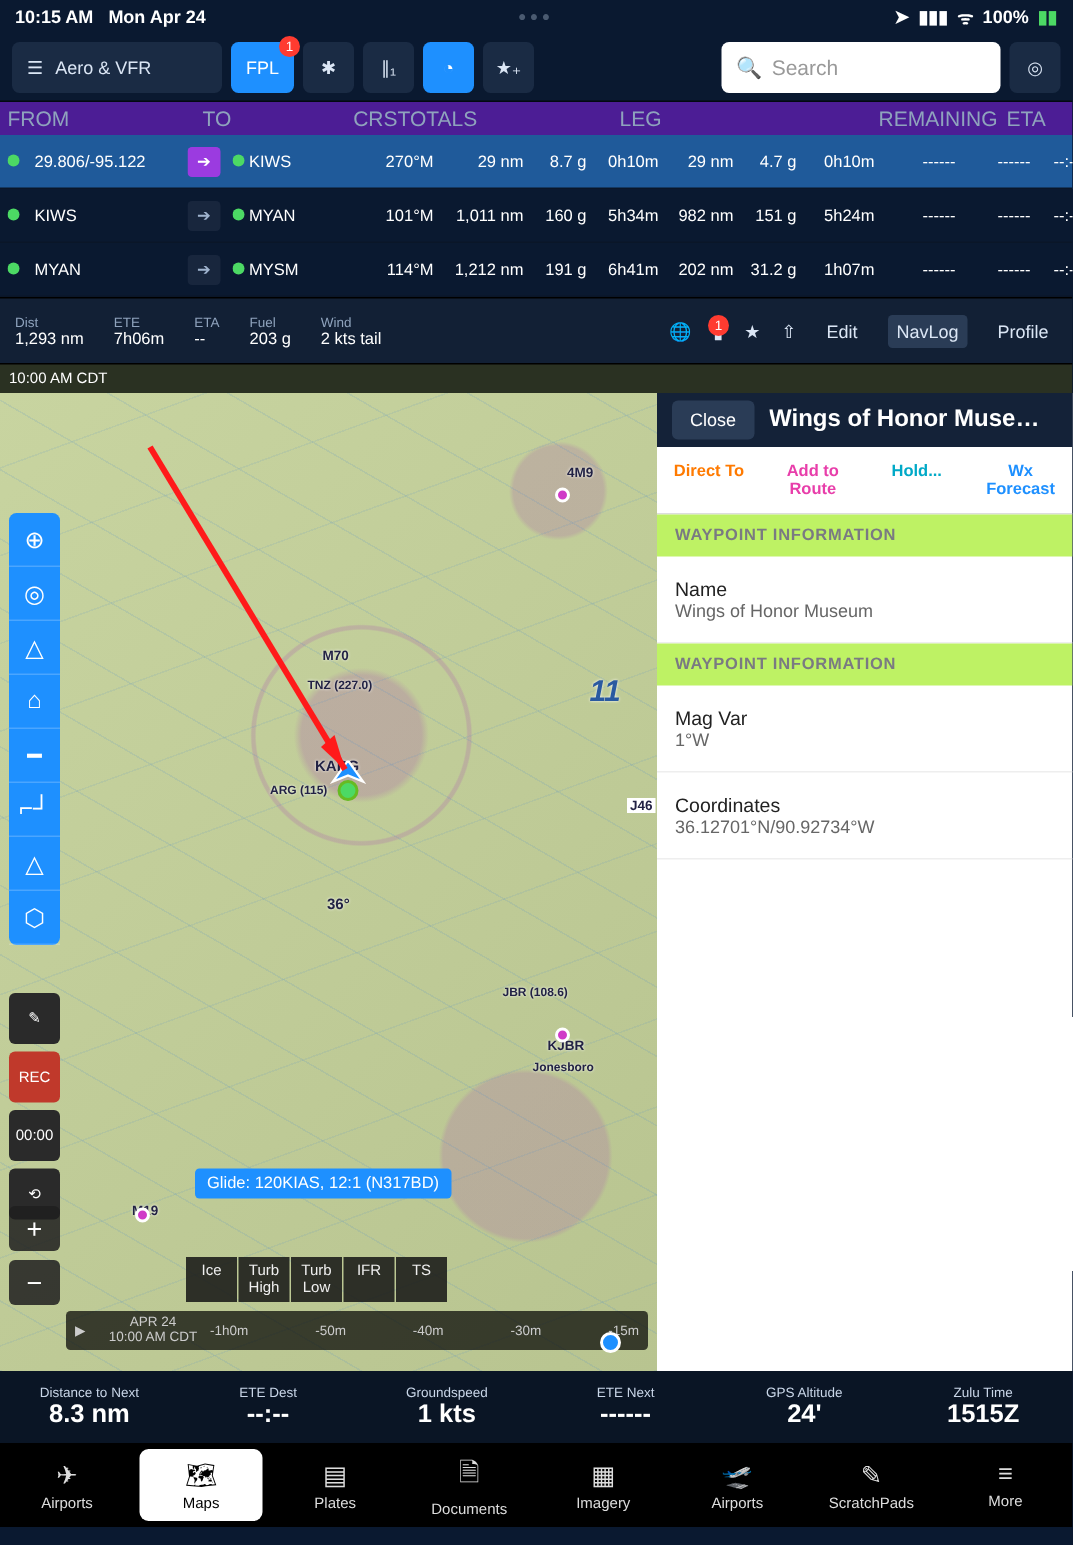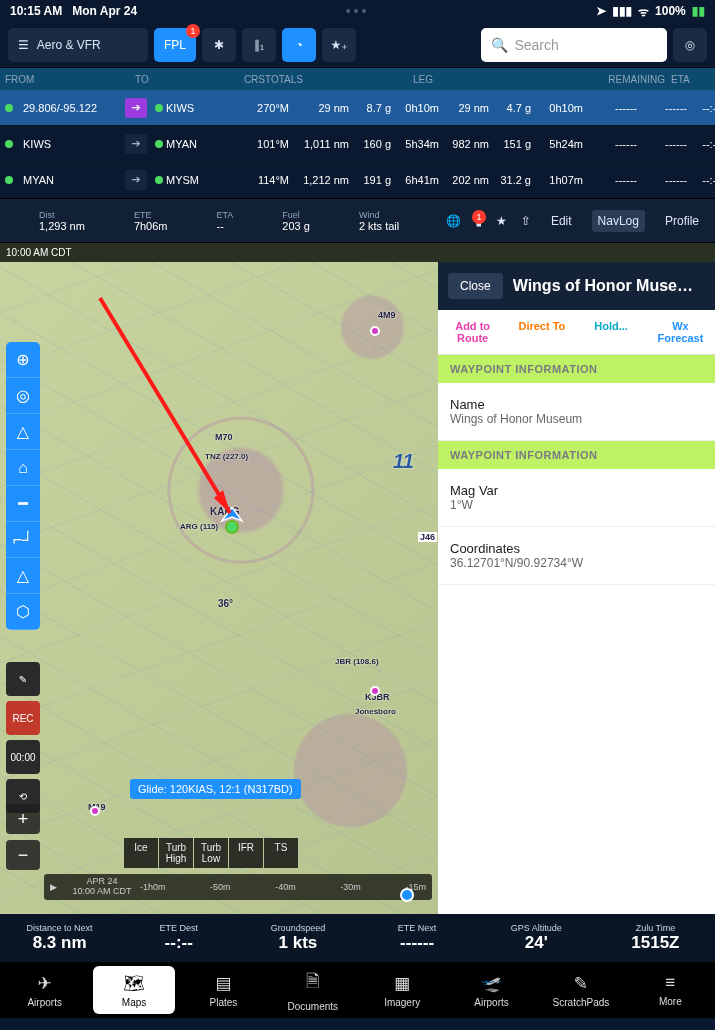--- a/index.html
+++ b/index.html
@@ -8,30 +8,30 @@
   .statusbar .right { display: flex; gap: 6px; align-items: center; }
   .sb-dots { position:absolute; left:50%; transform:translateX(-50%); color:#4a5a70; letter-spacing:3px; font-size:14px; }
 
   .toolbar { height: 46px; display: flex; align-items: center; padding: 0 8px; gap: 6px; border-bottom: 1px solid #020910; }
   .tbtn { height: 34px; min-width: 34px; border-radius: 5px; background: #1a2b44; display: flex; align-items: center; justify-content: center; font-size: 12px; position: relative; color:#dbe6f5; }
   .tbtn.active { background: #1e90ff; color: #fff; }
   .layers { width: 140px; justify-content: flex-start; padding: 0 10px; gap: 8px; }
   .badge { position: absolute; top: -4px; right: -4px; background: #ff3b30; color: #fff; border-radius: 8px; font-size: 9px; min-width: 14px; height: 14px; display:flex;align-items:center;justify-content:center; }
   .search { flex-shrink:0; width: 186px; height: 34px; background: #fff; border-radius: 5px; display: flex; align-items: center; padding: 0 10px; color: #888; font-size: 14px; gap:6px; }
 
-  .table-head { display: grid; grid-template-columns: 60px 70px 80px 50px 64px 40px 44px 46px 42px 50px 60px 60px 49px; font-size: 10px; color: #8fa3bd; height: 22px; align-items: center; padding: 0 5px; background:#0c4a6e; }
+  .table-head { display: grid; grid-template-columns: 60px 70px 80px 50px 64px 40px 44px 46px 42px 50px 60px 60px 49px; font-size: 14px; color: #8fa3bd; height: 22px; align-items: center; padding: 0 5px; background:#4c1d95; }
   .row { display: grid; grid-template-columns: 18px 102px 30px 80px 54px 60px 42px 48px 50px 42px 52px 54px 50px 33px; font-size: 11px; height: 36px; align-items: center; padding: 0 5px; border-bottom:1px solid #0a1628; }
   .row.sel { background: #1f5a9a; }
   .row .cell { white-space: nowrap; overflow: hidden; }
   .dot-g { width: 8px; height: 8px; border-radius: 50%; background: #4cd964; display: inline-block; margin-right:3px; }
   .arrow { width: 22px; height: 20px; background: #18263d; display: flex; align-items: center; justify-content: center; border-radius:3px; color:#9fb3ce; }
   .arrow.p { background: #9b3be0; color:#fff; }
 
   .summary { height: 44px; display: flex; align-items: center; border-top: 1px solid #000; background:#122035; font-size:11px; }
-  .sum-col { padding: 0 10px; display:flex; flex-direction:column;margin-left:29px; }
+  .sum-col { padding: 0 10px; display:flex; flex-direction:column; }
   .sum-lbl { font-size: 9px; color: #8fa3bd; }
   .sum-actions { margin-left:auto; display:flex; align-items:center; gap:14px; padding-right:10px; font-size:12px; color:#dbe6f5; }
   .sum-actions .txt { padding:4px 6px; border-radius:3px; }
   .sum-actions .txt.hl { background:#2a3c56; }
 
   .mapstrip { height: 20px; background:#2a3122; color:#fff; font-size:10px; padding-left:6px; display:flex; align-items:center; border-top:1px solid #000; }
   .mid { position: relative; height: 652px; display:flex; }
   .map { flex:1; position:relative; background: linear-gradient(135deg,#c8d4a0,#b8c490); overflow:hidden; }
   .chart-noise { position:absolute; inset:0; background:
     repeating-linear-gradient(30deg, rgba(80,140,200,.15) 0 1px, transparent 1px 40px),
@@ -52,21 +52,21 @@
   .ts-btns { position:absolute; left:80px; top:0; display:flex; gap:1px; }
   .ts-btns .b { background:rgba(20,20,20,.85); color:#eee; font-size:10px; padding:4px 6px; text-align:center; min-width:34px; }
   .ts-track { position:absolute; bottom:8px; left:0; right:0; height:26px; background:rgba(0,0,0,.7); border-radius:3px; display:flex; align-items:center; color:#ccc; font-size:9px; }
   .ts-date { width:90px; text-align:center; line-height:1.1; font-size:9px; padding-left:26px; }
   .ts-ticks { flex:1; display:flex; justify-content:space-between; padding:0 6px; }
   .ts-now { position:absolute; right:18px; bottom:6px; width:14px;height:14px; background:#1e90ff; border-radius:50%; border:2px solid #fff; }
   .pm { position:absolute; left:6px; bottom:44px; width:34px; display:flex; flex-direction:column; gap:6px;}
   .pm .b { height:30px; background:rgba(30,30,30,.85); border-radius:4px; color:#fff; display:flex;align-items:center;justify-content:center; font-size:18px;}
 
   .panel { width: 277px; background:#fff; color:#222; display:flex; flex-direction:column; }
-  .panel-head { background:#142238; height:48px; display:flex; align-items:center; padding:0 10px; gap:10px; }
+  .panel-head { background:#142238; height:36px; display:flex; align-items:center; padding:0 10px; gap:10px; }
   .close { background:#2a3c56; color:#fff; font-size:12px; padding:6px 12px; border-radius:4px; }
   .panel-title { color:#fff; font-size:16px; font-weight:600; overflow:hidden; white-space:nowrap; }
   .panel-tabs { display:flex; border-bottom:1px solid #ddd; }
   .ptab { flex:1; text-align:center; font-size:11px; padding:10px 2px; font-weight:600; }
   .ptab.dt { color:#ff7a00; } .ptab.ar{color:#e83eaa;} .ptab.hd{color:#00a9c7;} .ptab.wx{color:#1e90ff;}
   .sect { background:#bef264; color:#7a7a82; font-size:11px; font-weight:600; padding:8px 12px; letter-spacing:.5px; }
   .prow { display:flex; justify-content:space-between; padding:14px 12px; font-size:13px; border-bottom:1px solid #eee;flex-direction:column; }
   .prow .v { color:#666; font-size:12px; }
 
   .metrics { height:48px; background:rgba(10,20,35,.8); display:grid; grid-template-columns:repeat(6,1fr); color:#fff; position:relative; z-index:5; }
@@ -312,22 +312,22 @@
       <div class="ts-now"></div>
     </div>
   </div>
 
   <div class="panel">
     <div class="panel-head">
       <div class="close">Close</div>
       <div class="panel-title">Wings of Honor Muse…</div>
     </div>
     <div class="panel-tabs">
+      <div class="ptab dt">Direct To</div>
       <div class="ptab ar">Add to Route</div>
-      <div class="ptab dt">Direct To</div>
       <div class="ptab hd">Hold...</div>
       <div class="ptab wx">Wx Forecast</div>
     </div>
     <div class="sect">WAYPOINT INFORMATION</div>
     <div class="prow">
         <span>Name</span>
         <span class="v">Wings of Honor Museum</span>
       </div>
     <div class="sect">WAYPOINT INFORMATION</div>
     <div class="prow">

